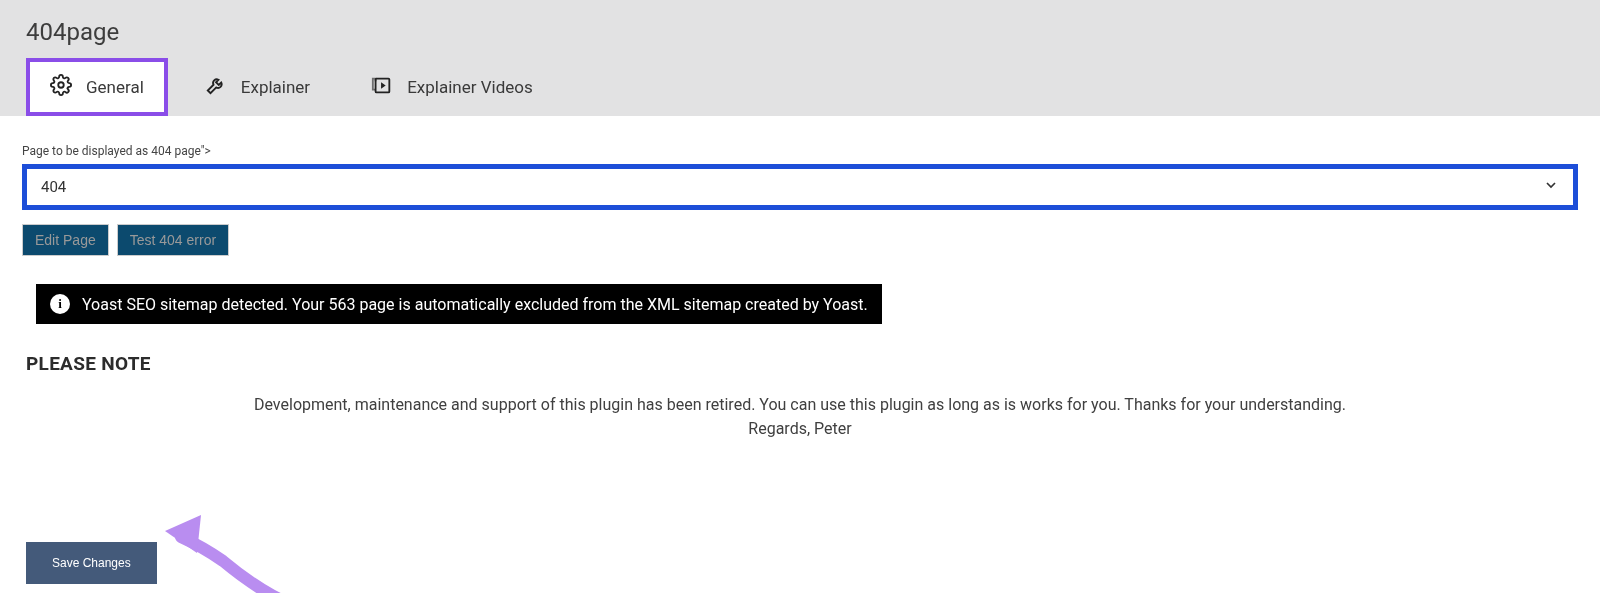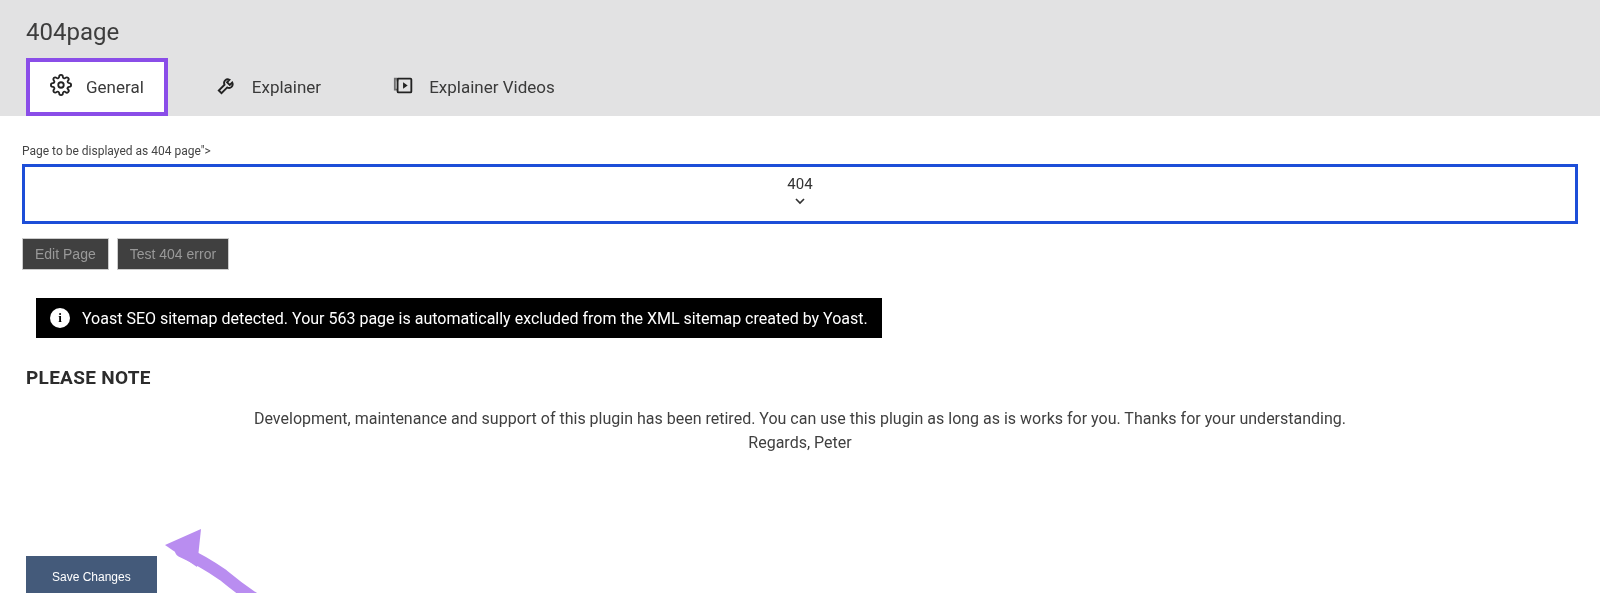--- a/index.html
+++ b/index.html
@@ -15,21 +15,21 @@
   }
   .page-title {
     font-size: 24px;
     color: #3d3d3d;
     padding: 4px 26px 12px 26px;
     font-weight: 400;
   }
   .tabs {
     display: flex;
     align-items: stretch;
-    gap: 24px;
+    gap: 13px;
     padding-left: 26px;
   }
   .tab {
     display: flex;
     align-items: center;
     gap: 14px;
     padding: 12px 20px;
     font-size: 17px;
     color: #3a3a3a;
     cursor: pointer;
@@ -46,38 +46,37 @@
     background: #fff;
     padding: 28px 22px 10px 22px;
   }
   .field-label {
     font-size: 12px;
     color: #444;
     margin-bottom: 6px;
   }
   .select-wrap {
     position: relative;
-    border: 3px solid #1d4ed8;
+    border: 5px solid #1d4ed8;
     background: #fff;
     display: flex;
     align-items: center;
     padding: 8px 14px;
     margin-bottom: 14px;
-    flex-direction: column;
   }
   .select-value {
     flex: 1;
     font-size: 15px;
     color: #333;
   }
   .chevron { width: 16px; height: 16px; color: #333; }
   .btn-row { display: flex; gap: 8px; margin-bottom: 28px; }
   .secondary-btn {
     border: 1px solid #ccc;
-    background: #404040;
+    background: #0c4a6e;
     padding: 7px 12px;
     font-size: 14px;
     color: #999;
     cursor: pointer;
   }
   .notice-black {
     display: flex;
     align-items: center;
     gap: 12px;
     background: #000;

